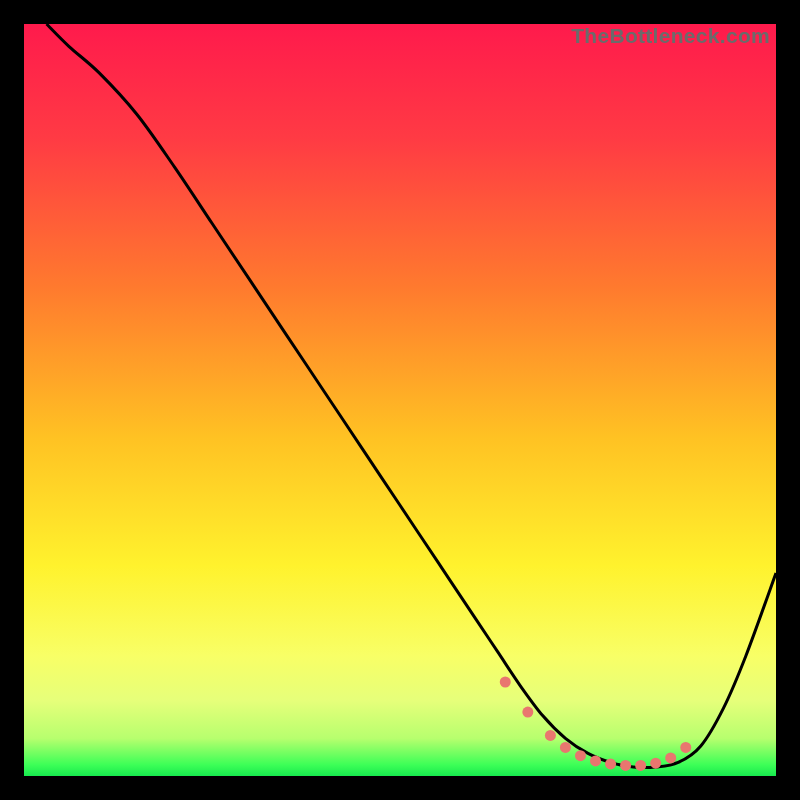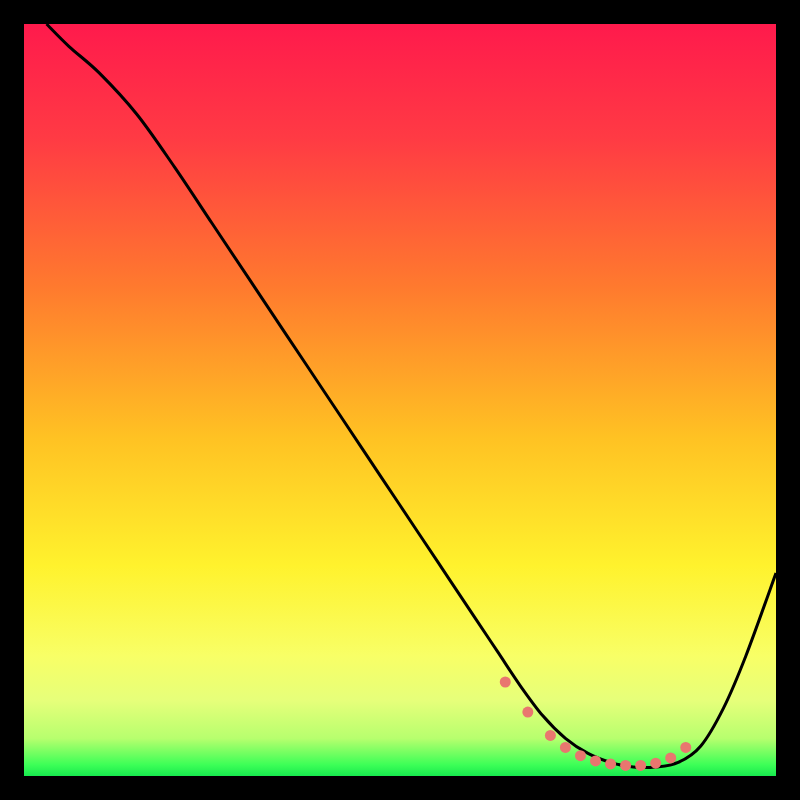--- a/index.html
+++ b/index.html
@@ -71,14 +71,15 @@
           <circle cx="556.48" cy="731.696" r="5.5" fill="#e9766f"></circle>
           <circle cx="571.52" cy="736.96" r="5.5" fill="#e9766f"></circle>
           <circle cx="586.5600000000001" cy="739.968" r="5.5" fill="#e9766f"></circle>
           <circle cx="601.6" cy="741.472" r="5.5" fill="#e9766f"></circle>
           <circle cx="616.64" cy="741.472" r="5.5" fill="#e9766f"></circle>
           <circle cx="631.68" cy="739.216" r="5.5" fill="#e9766f"></circle>
           <circle cx="646.72" cy="733.952" r="5.5" fill="#e9766f"></circle>
           <circle cx="661.76" cy="723.424" r="5.5" fill="#e9766f"></circle>
         </g>
     </svg>
+    <div class="watermark">TheBottleneck.com</div>
   </div>
 </div>
 
 </body></html>

